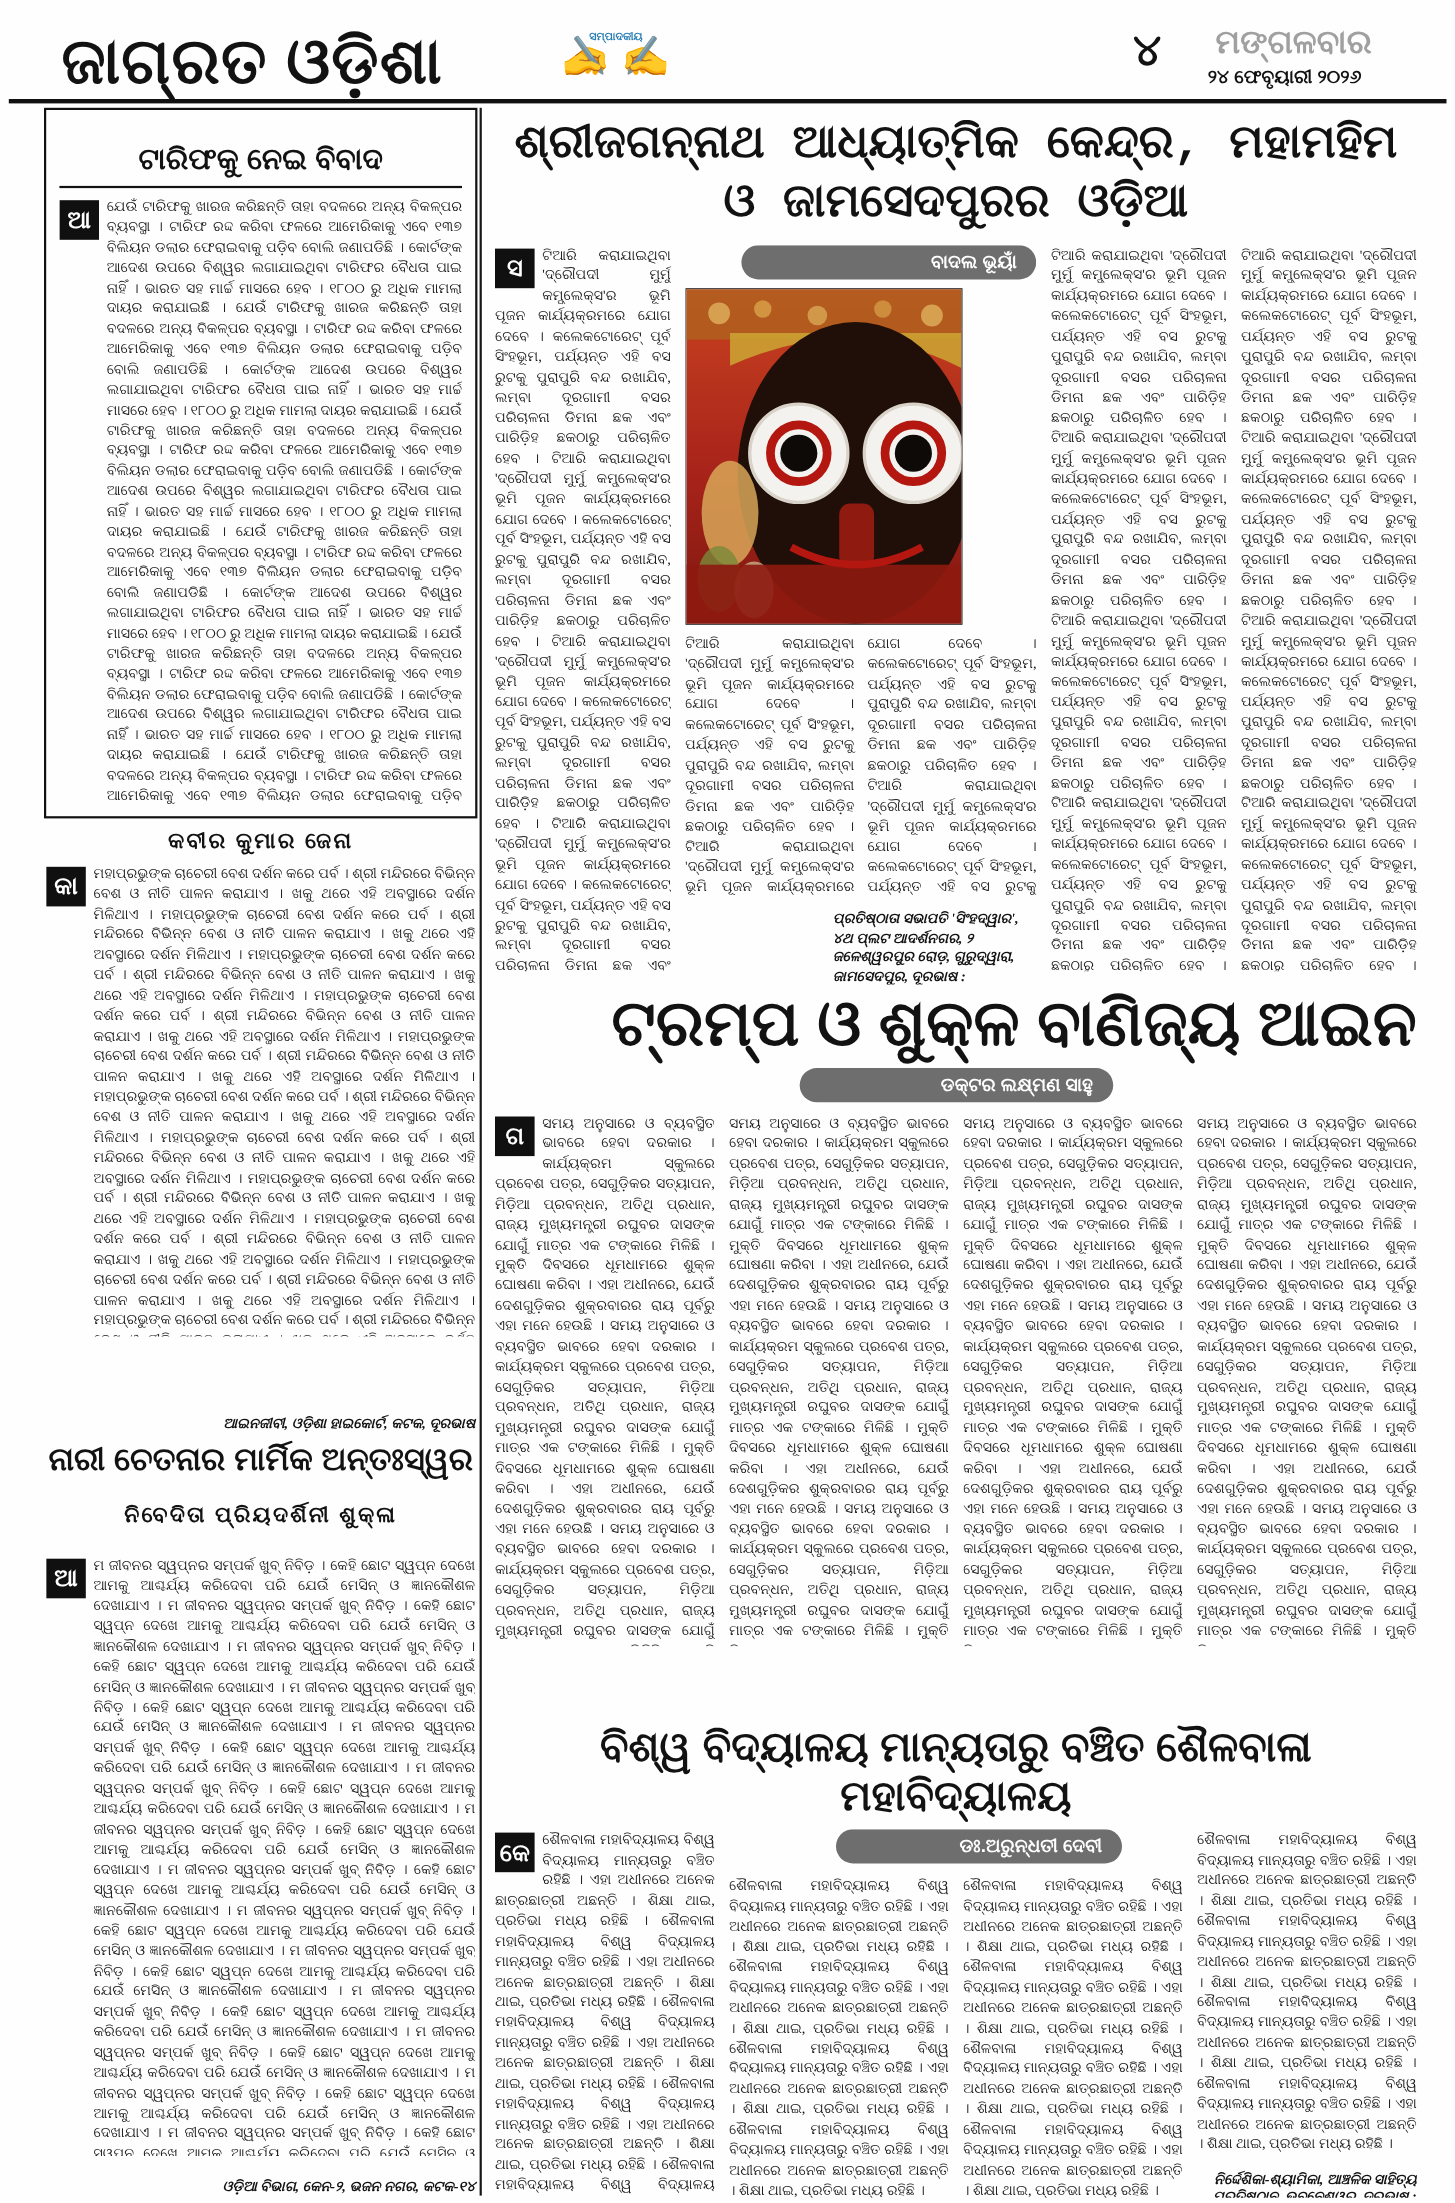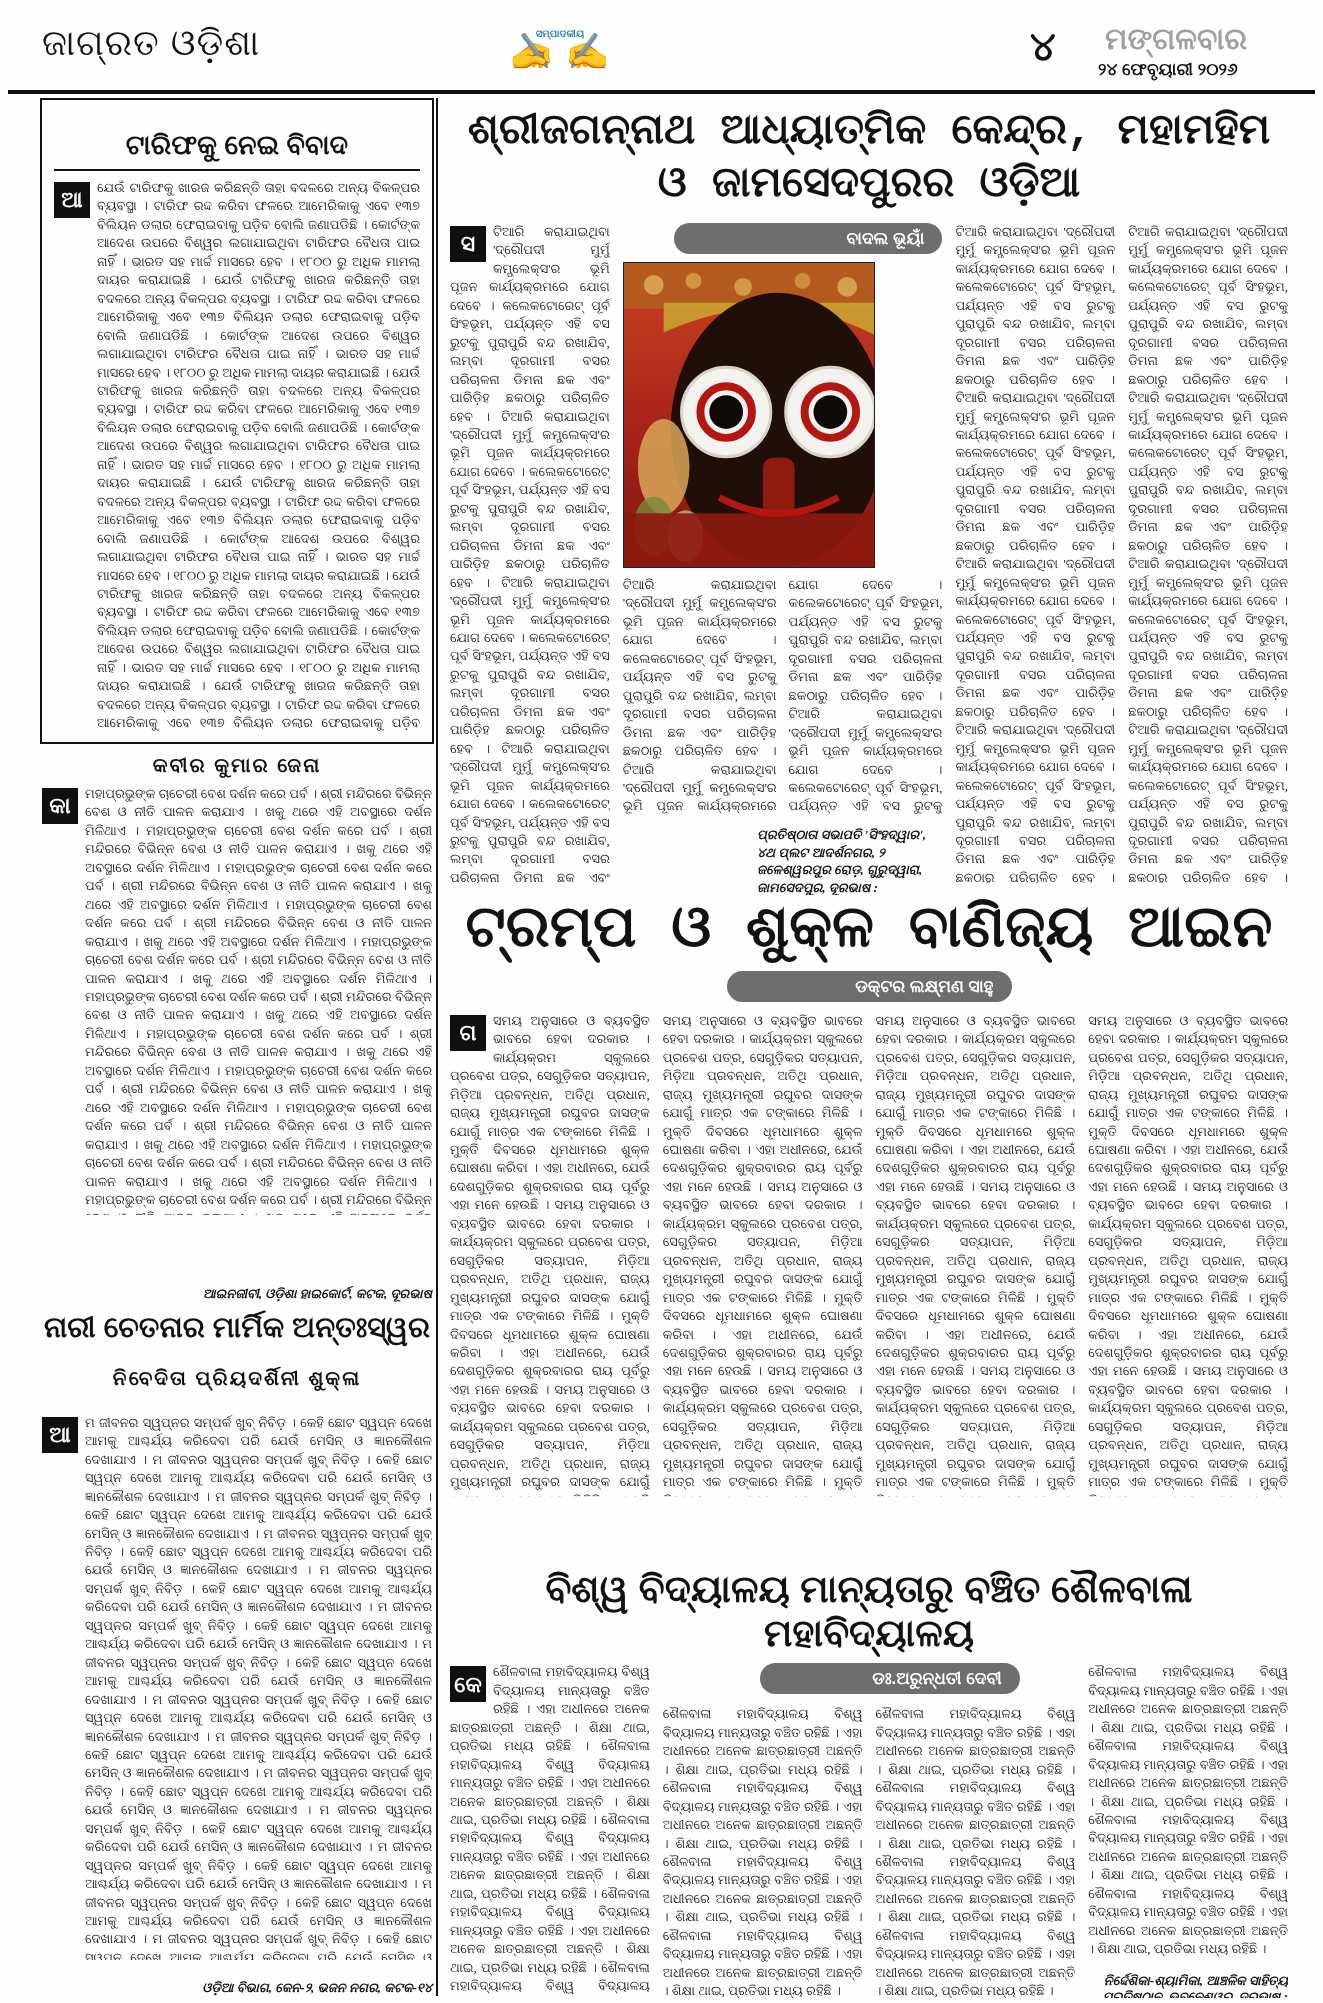--- a/index.html
+++ b/index.html
@@ -3,22 +3,22 @@
 <meta charset="utf-8">
 <style>
   * { margin:0; padding:0; box-sizing:border-box; }
   html,body { background:#e8e8e8; }
   .page {
     position:relative; width:1323px; height:2003px; margin:0 auto;
     background:#fefefe; color:#121212; overflow:hidden;
     font-family:"Liberation Serif", serif;
   }
   
-  .paper-name { position:absolute; left:42px; top:22px; font-family:"Liberation Sans",sans-serif;
-    font-weight:400; font-size:36px; letter-spacing:1px; }
+  .paper-name { position:absolute; left:56px; top:22px; font-family:"Liberation Sans",sans-serif;
+    font-weight:700; font-size:58px; letter-spacing:1px; }
   .m-logo { position:absolute; left:470px; top:22px; width:180px; height:64px; text-align:center; }
   .m-logo .hands { font-size:36px; color:#55606a; line-height:60px; }
   .m-logo .hand-left { display:inline-block; transform:scaleX(-1); margin-right:10px; }
   .m-logo .logo-label { position:absolute; left:0; right:0; top:6px; font-size:10px;
     font-weight:700; color:#2a7fb5; font-family:"Liberation Sans",sans-serif; }
   .page-num { position:absolute; left:1030px; top:24px; font-size:40px; font-weight:700;
     font-family:"Liberation Sans",sans-serif; }
   .weekday { position:absolute; left:1105px; top:22px; font-size:30px; font-weight:700;
     color:#a0a0a0; font-family:"Liberation Sans",sans-serif; }
   .m-date { position:absolute; left:1098px; top:60px; font-size:17px; font-weight:700;
@@ -51,22 +51,22 @@
   .jag-grid { display:grid; grid-template-columns:1fr 2fr 1fr 1fr; gap:13px; flex:1; overflow:hidden; }
   .byline-pill { background:#6e6e6e; color:#fff; border-radius:16px;
     font-family:"Liberation Sans",sans-serif; font-weight:700; font-size:17px;
     text-align:right; padding:3px 18px 3px 10px; height:31px; line-height:25px; }
   .jag-pill { width:84%; margin:0 0 8px auto; }
   .jag-photo { width:252px; height:306px; border:1px solid #222; display:block; margin-bottom:8px; }
   .jag-midtext { height:244px; column-count:2; column-gap:12px; }
   .jag-footer { font-style:italic; font-weight:700; font-size:13px; line-height:1.35;
     text-align:left; width:58%; margin-left:auto; padding-top:6px; }
   .trump { top:897px; height:668px; }
-  .trump h1 { font-family:Liberation Mono, monospace; font-size:58px; font-weight:800;
-    text-align:center; line-height:1.1; padding:2px 0 8px; }
+  .trump h1 { font-family:Liberation Sans, sans-serif; font-size:58px; font-weight:800;
+    text-align:right; line-height:1.1; padding:2px 0 8px; }
   .trump-pill { width:285px; margin:0 auto 10px auto; }
   .four-col { display:grid; grid-template-columns:repeat(4,1fr); gap:13px; flex:1; overflow:hidden; }
   .college { top:1568px; height:430px; }
   .college h1 { font-family:"Liberation Sans",sans-serif; font-size:38px; font-weight:800;
     text-align:center; line-height:1.15; padding:0 0 8px; }
   .college-body { position:relative; }
   .college-pill { position:absolute; left:37%; width:31%; top:0; z-index:2; }
   .pad-top { padding-top:42px; }
   .col-flex { display:flex; flex-direction:column; }
   .col-flex .body-txt { flex:1; }

